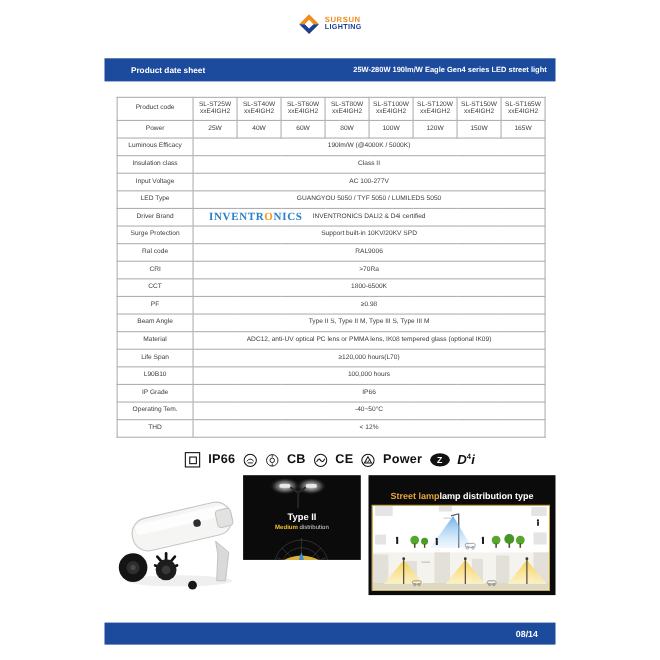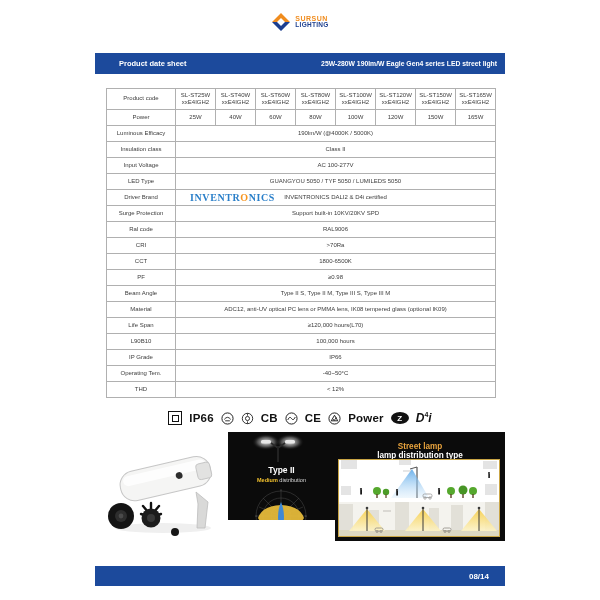--- a/index.html
+++ b/index.html
@@ -42,28 +42,28 @@
   .classII{width:12px;height:12px;border:1.6px solid #111;display:flex;align-items:center;justify-content:center;}
   .classII .inner{width:5px;height:5px;border:1.2px solid #111;}
   .badge{width:13px;height:13px;}
   .zhaga{width:18px;height:12px;background:#111;border-radius:50%;color:#fff;
     display:flex;align-items:center;justify-content:center;font-size:8px;font-weight:bold;}
   .d4i{font-size:12px;font-weight:bold;color:#111;font-style:italic;letter-spacing:0;}
   .d4i sup{font-size:7px;font-style:normal;}
 
   
   .photo{left:98px;top:440px;width:130px;height:100px;}
-  .dark-panel{left:228px;top:432px;width:107px;height:88px;background:#0b0b0b;overflow:hidden;}
+  .dark-panel{left:221px;top:432px;width:107px;height:77px;background:#0b0b0b;overflow:hidden;}
   .dp-type{position:absolute;left:0;top:33px;width:107px;text-align:center;
     color:#fff;font-size:8.5px;font-weight:bold;}
   .dp-dist{position:absolute;left:0;top:45px;width:107px;text-align:center;font-size:5.5px;color:#d8d8d8;}
   .dp-dist .hl{color:#f2c12e;font-weight:bold;}
   .right-panel{left:335px;top:432px;width:170px;height:109px;background:#0b0b0b;}
   .rp-title{position:absolute;left:0;top:0;width:170px;height:38px;display:flex;
-    align-items:center;justify-content:center;font-size:8.2px;font-weight:bold;color:#fff;white-space:nowrap;flex-direction:column;}
+    align-items:center;justify-content:center;font-size:8.2px;font-weight:bold;color:#fff;white-space:nowrap;}
   .rp-title .hl{color:#e8a33d;}
   .rp-art{position:absolute;left:3px;top:27px;width:162px;height:78px;
     border:1px solid #c9a545;background:#ffffff;box-sizing:border-box;}
 
   
   .footer{left:95px;top:566px;width:410px;height:20px;background:#1c4a9c;
     display:flex;align-items:center;justify-content:flex-end;}
   .footer span{color:#fff;font-size:8px;font-weight:bold;padding-right:16px;}
 </style>
 </head>

